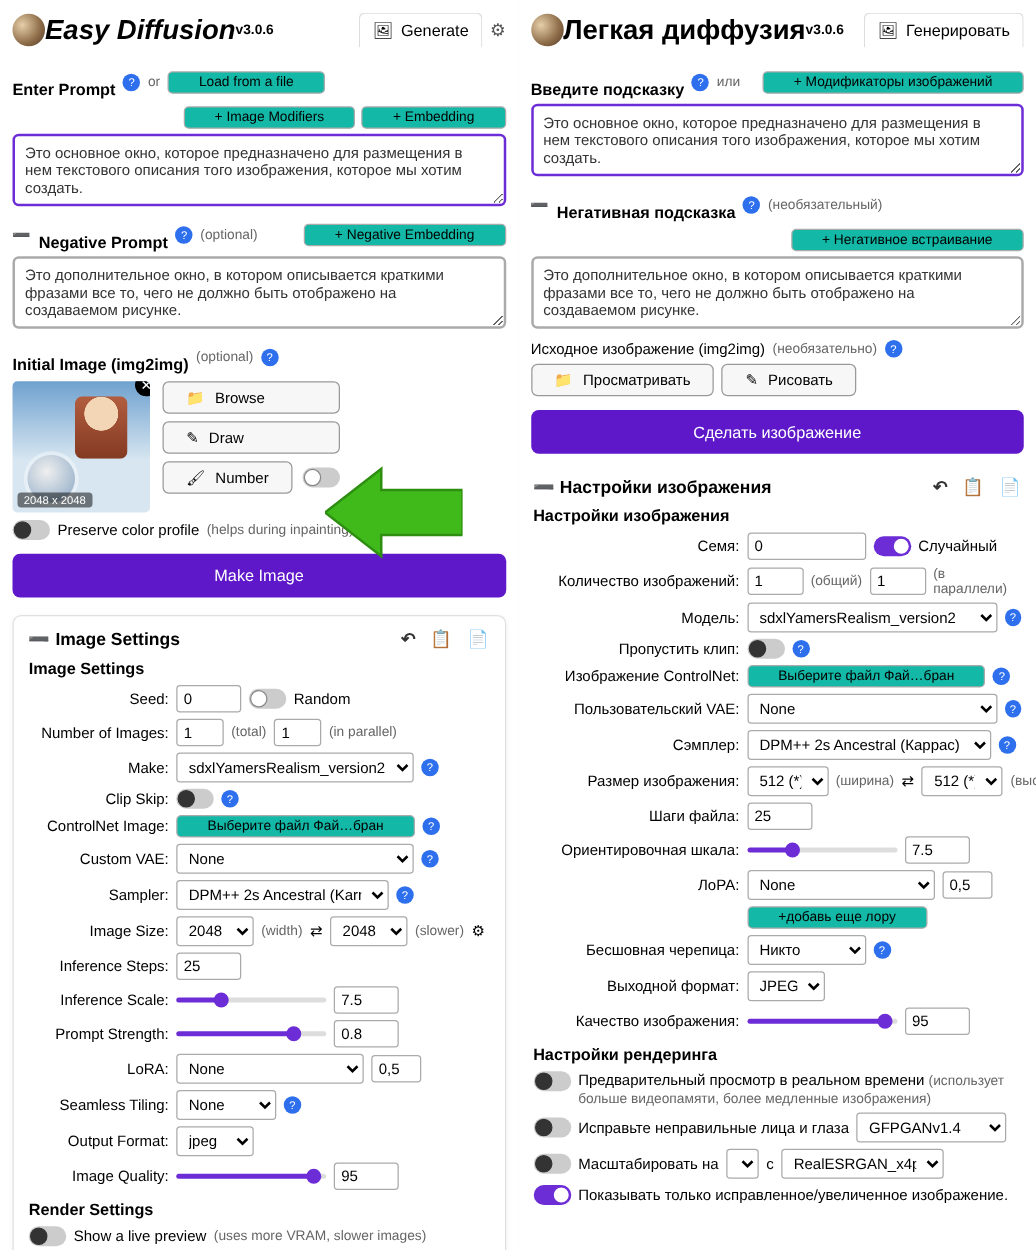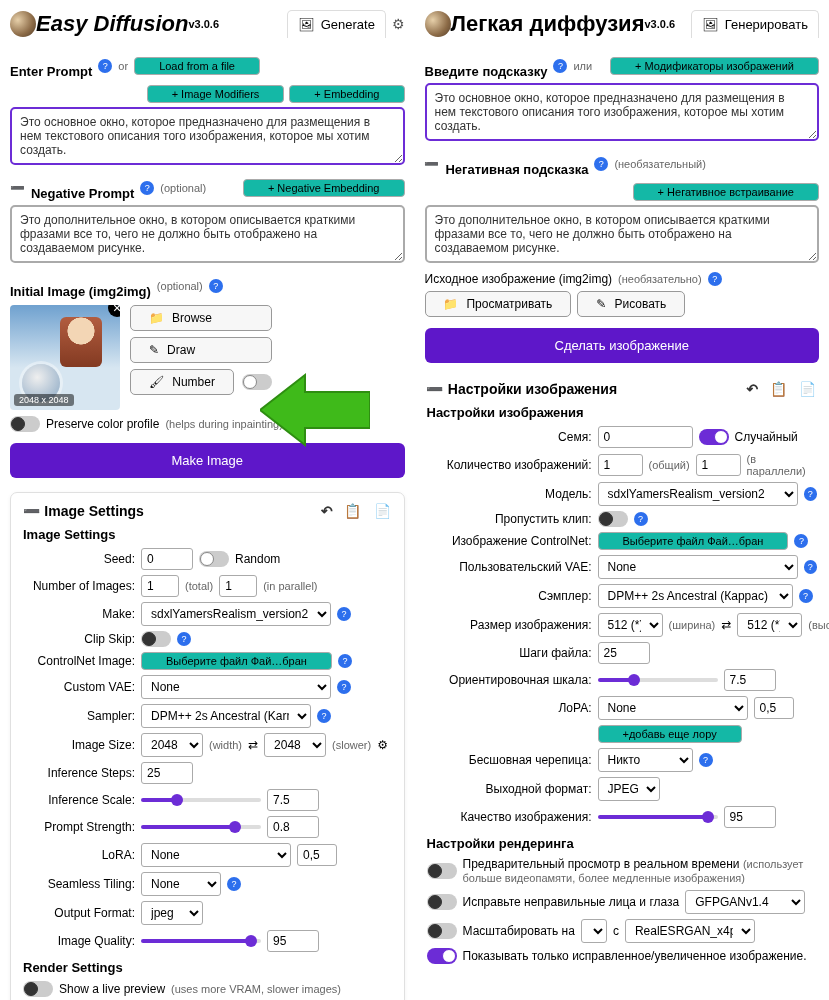--- a/index.html
+++ b/index.html
@@ -397,21 +397,21 @@
           <span class="flab ru">Выходной формат:</span>
           <select class="inp-sm" style="width:62px"><option>JPEG</option></select>
         </div>
     <div class="frow">
           <span class="flab ru">Качество изображения:</span>
           <div class="slider" style="--p:92%"></div>
           <input class="inp-sm" value="95" style="">
         </div>
 
     <div class="sub-hd">Настройки рендеринга</div>
-    <div class="frow" style="align-items:center">
+    <div class="frow" style="align-items:flex-start">
           <span class="toggle dark"></span>
           <span><span>Предварительный просмотр в реальном времени</span> <span class="hint-sm">(использует больше видеопамяти, более медленные изображения)</span></span>
         </div>
     <div class="frow">
           <span class="toggle dark"></span>
           <span>Исправьте неправильные лица и глаза</span>
           <select class="inp-sm" style="width:120px"><option>GFPGANv1.4</option></select>
         </div>
     <div class="frow">
           <span class="toggle dark"></span>

